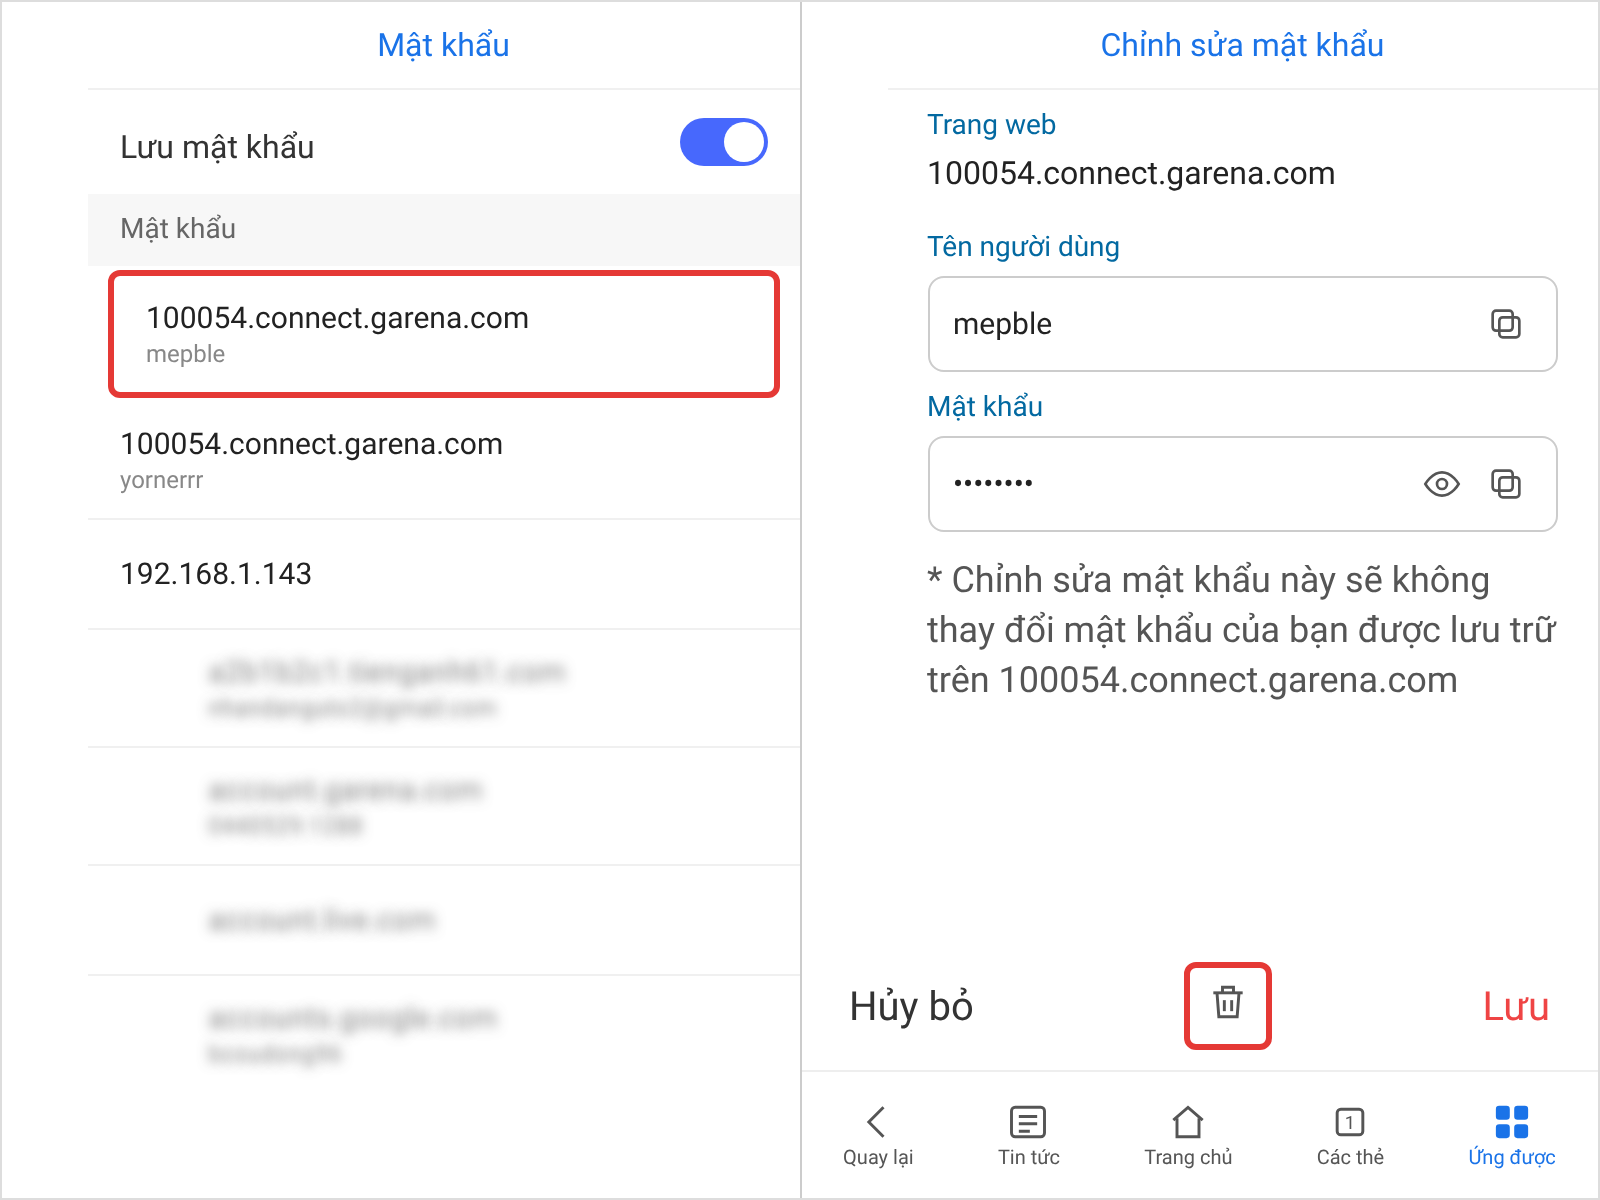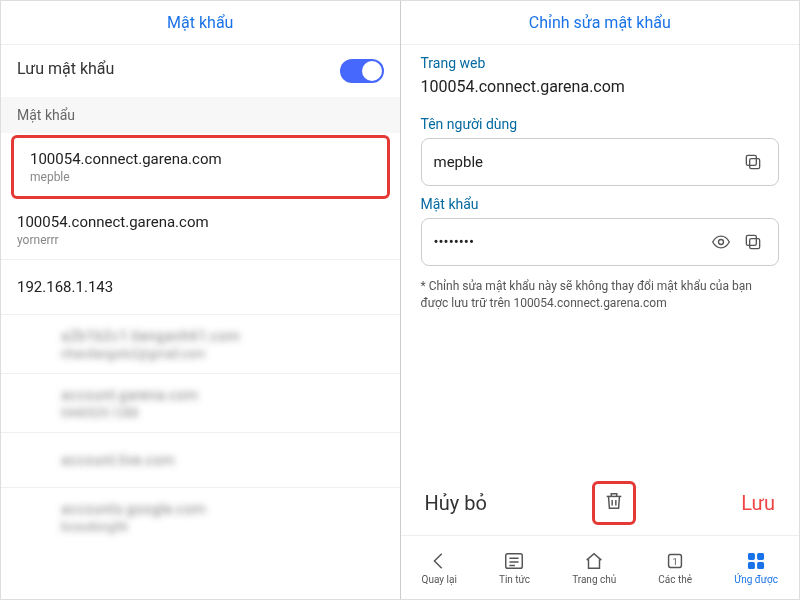--- a/index.html
+++ b/index.html
@@ -1,23 +1,23 @@
 <!DOCTYPE html>
 <html><head>
 <meta charset="utf-8">
 <style>
   * { box-sizing: border-box; margin: 0; padding: 0; font-family: -apple-system, BlinkMacSystemFont, "Segoe UI", Roboto, sans-serif; }
   body { background: #fff; width: 800px; height: 600px; overflow: hidden; }
   .container { display: flex; width: 800px; height: 600px; border: 1px solid #ddd; }
-  .pane { flex: 1; display: flex; flex-direction: column; position: relative; }
+  .pane { flex: 1; display: flex; flex-direction: column; position: relative; padding-left: 43px; }
   .pane-left { border-right: 1px solid #ccc; }
 
   .header { text-align: center; padding: 12px 0; font-size: 16px; color: #1a73e8; border-bottom: 1px solid #f0f0f0; }
 
-  .toggle-row { display: flex; align-items: flex-start; justify-content: space-between; padding: 14px 16px; font-size: 16px; color: #333; }
+  .toggle-row { display: flex; align-items: flex-end; justify-content: space-between; padding: 14px 16px; font-size: 16px; color: #333; }
   .toggle { width: 44px; height: 24px; border-radius: 12px; background: #4768fd; position: relative; cursor: pointer; }
   .toggle-knob { position: absolute; right: 2px; top: 2px; width: 20px; height: 20px; background: #fff; border-radius: 50%; }
 
   .section-label { padding: 10px 16px; font-size: 14px; color: #666; background: #f7f7f7; }
 
   .pw-item { padding: 12px 16px; border-bottom: 1px solid #f0f0f0; cursor: pointer; }
   .pw-item .site { font-size: 15px; color: #222; }
   .pw-item .user { font-size: 12px; color: #888; margin-top: 2px; }
   .pw-item.nouser { padding: 18px 16px; }
 
@@ -28,21 +28,21 @@
 
   .field-group { padding: 10px 20px 0 20px; }
   .field-label { font-size: 14px; color: #0369a1; margin-bottom: 6px; }
   .field-value { font-size: 16px; color: #222; margin-bottom: 10px; }
 
   .input-wrap { display: flex; align-items: center; border: 1px solid #ccc; border-radius: 8px; padding: 10px 12px; }
   .input-wrap input { flex: 1; border: none; outline: none; font-size: 15px; background: transparent; color: #222; }
   .icon-btn { width: 26px; height: 26px; display: flex; align-items: center; justify-content: center; cursor: pointer; margin-left: 6px; }
   .icon-btn svg { width: 20px; height: 20px; stroke: #555; fill: none; stroke-width: 1.6; }
 
-  .note { font-size: 12px; color: #555; padding: 12px 20px; line-height: 1.4; }
+  .note { font-size: 18px; color: #555; padding: 12px 20px; line-height: 1.4; }
 
   .actions { position: absolute; bottom: 74px; left: 0; right: 0; display: flex; align-items: center; justify-content: space-between; padding: 0 24px; }
   .action-text { font-size: 20px; color: #333; cursor: pointer; }
   .action-save { color: #ef4444; }
   .delete-wrap { border: 3px solid #e53935; border-radius: 6px; padding: 6px 8px; }
   .delete-wrap svg { width: 22px; height: 22px; stroke: #555; fill: none; stroke-width: 1.6; }
 
   .bottom-nav { position: absolute; bottom: 0; left: 0; right: 0; height: 64px; border-top: 1px solid #eee; display: flex; justify-content: space-around; align-items: center; }
   .nav-item { display: flex; flex-direction: column; align-items: center; font-size: 10px; color: #555; cursor: pointer; gap: 2px; }
   .nav-item.active { color: #1a73e8; }

